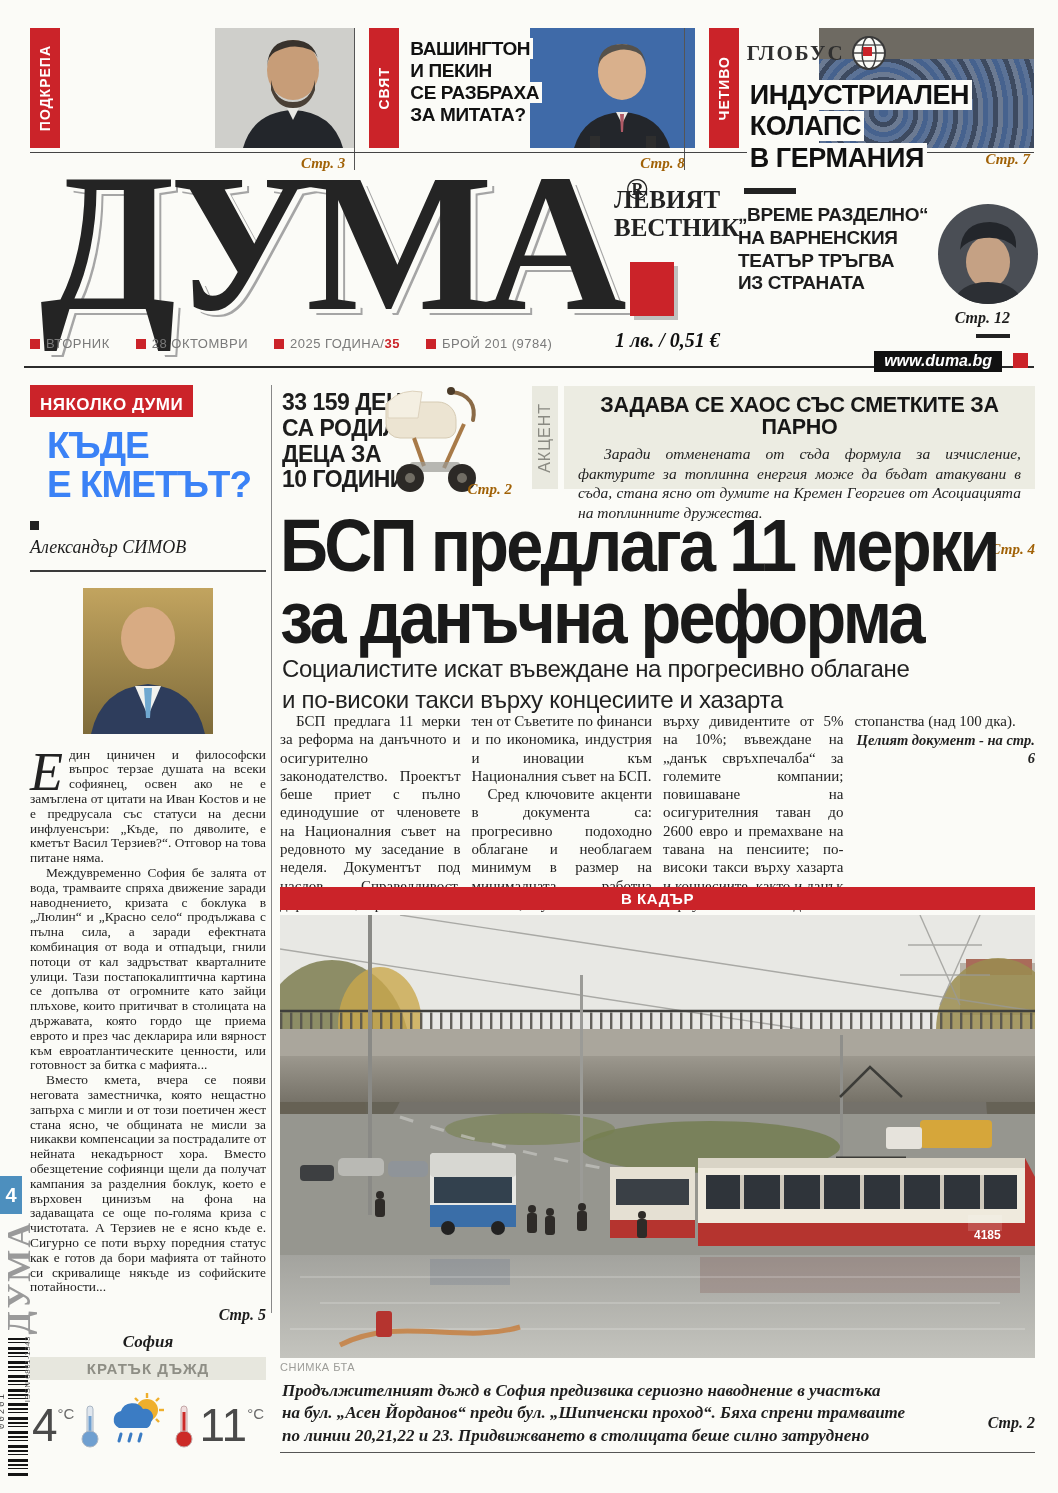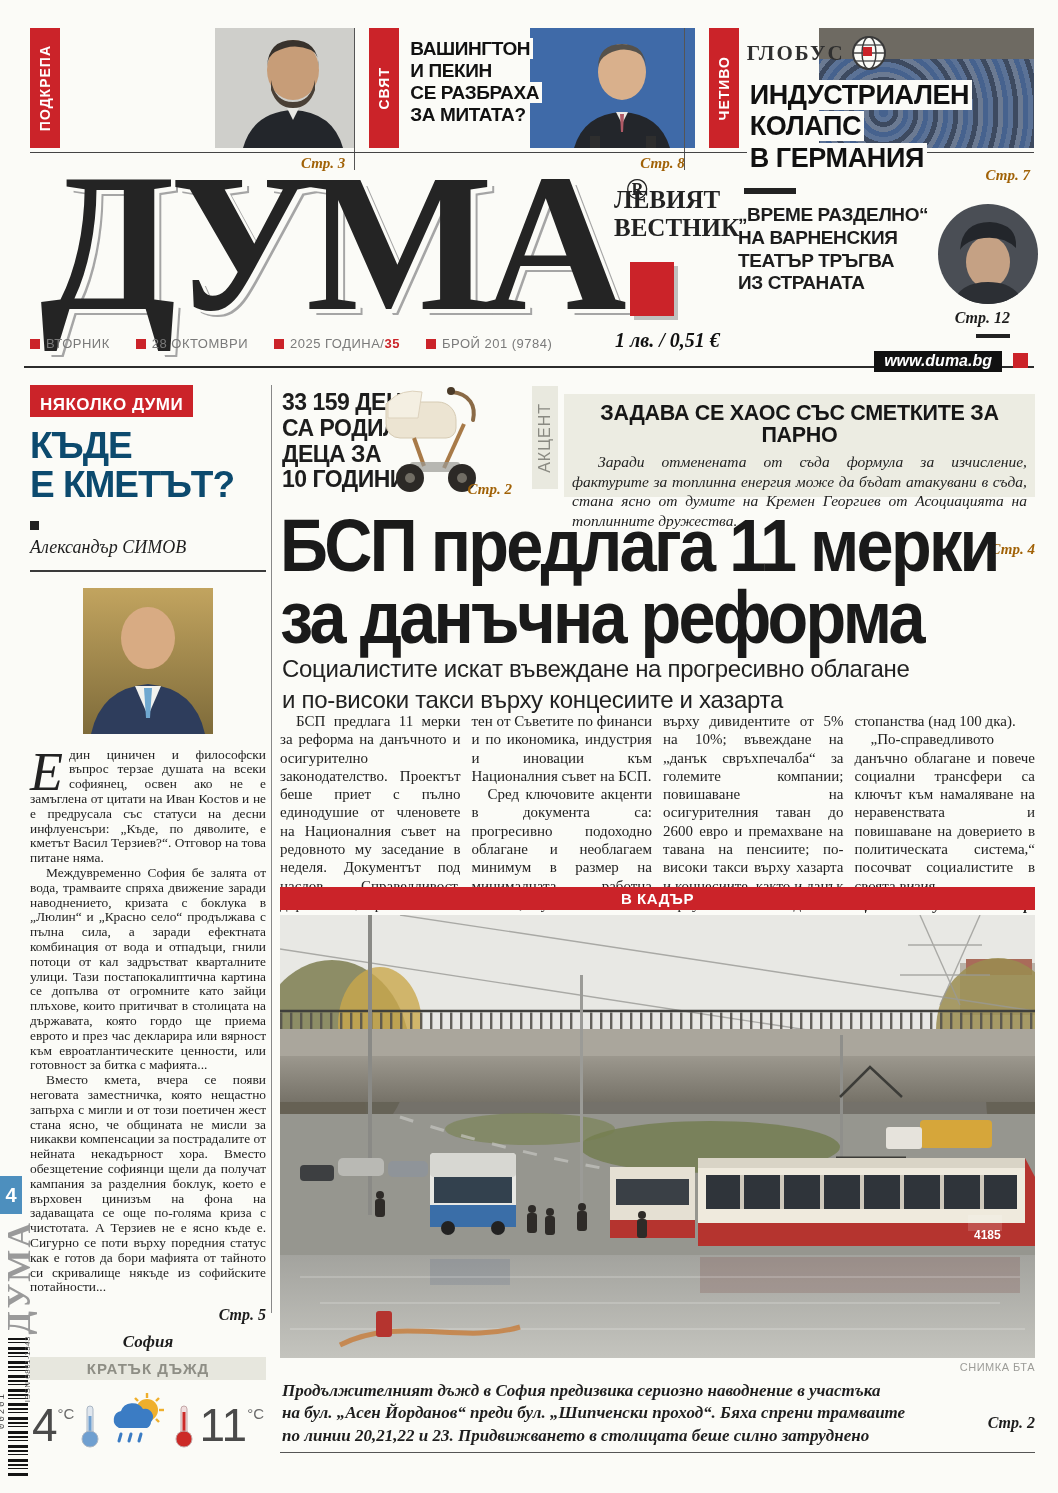--- a/index.html
+++ b/index.html
@@ -47,21 +47,21 @@
   .price{position:absolute;left:615px;top:330px;font:bold italic 20px/1 "Liberation Serif",serif;color:#111;}
   .mast-rule{position:absolute;left:24px;right:24px;top:366px;height:2px;background:#2c2c2c;}
   .site{position:absolute;right:56px;top:351px;background:#111;color:#fff;padding:2px 10px 3px;
         font:bold italic 16px/1 "Liberation Sans",sans-serif;z-index:3;}
   .site-sq{position:absolute;right:30px;top:353px;width:15px;height:15px;background:var(--red);z-index:3;}
 
   
   .leftcol{position:absolute;left:30px;top:385px;width:236px;}
   .kicker{display:inline-block;background:var(--red);color:#fff;padding:11px 10px 4px;
         font:bold 17px/1 "Liberation Sans",sans-serif;letter-spacing:.5px;}
-  .op-title{margin-top:10px;font:bold 37px/1.05 "Liberation Sans",sans-serif;letter-spacing:-1px;color:#0c4a6e;}
+  .op-title{margin-top:10px;font:bold 37px/1.05 "Liberation Sans",sans-serif;letter-spacing:-1px;color:#3b82f6;margin-left:17px;}
   .op-sq{width:9px;height:9px;background:#222;margin:16px 0 8px;}
   .op-author{font:italic 18px/1 "Liberation Serif",serif;}
   .op-rule{height:2px;background:#3a3a3a;margin:14px 0 16px;}
   .op-photo{width:130px;height:146px;margin:0 auto;overflow:hidden;}
   .op-text{margin-top:14px;font:13.4px/14.8px "Liberation Serif",serif;text-align:justify;color:#222;}
   .op-text p{margin:0;}
   .op-text p.ind{text-indent:16px;}
   .dropcap{float:left;font:italic 54px/40px "Liberation Serif",serif;padding:4px 6px 0 0;}
   .op-ref{margin-top:12px;text-align:right;font:bold italic 16px/1 "Liberation Serif",serif;}
   .vdiv{position:absolute;left:271px;top:385px;width:1px;height:928px;background:#888;}
@@ -77,21 +77,21 @@
 
   
   .demo-head{position:absolute;left:282px;top:390px;width:160px;
         font:bold 23px/1.12 "Liberation Sans",sans-serif;letter-spacing:-0.5px;}
   .stroller{position:absolute;left:372px;top:382px;}
   .demo-ref{position:absolute;left:392px;top:482px;width:120px;text-align:right;}
   .ak-label{position:absolute;left:532px;top:386px;width:26px;height:103px;background:#e9e9df;
         display:flex;align-items:center;justify-content:center;}
   .ak-label span{writing-mode:vertical-rl;transform:rotate(180deg);color:#8a8a82;
         font:16px/1 "Liberation Sans",sans-serif;letter-spacing:1px;}
-  .ak-box{position:absolute;left:564px;top:386px;width:471px;height:103px;background:#ecece2;box-sizing:border-box;padding:9px 8px;margin-top:8px;}
+  .ak-box{position:absolute;left:564px;top:386px;width:471px;height:103px;background:#ecece2;box-sizing:border-box;padding:9px 14px;}
   .ak-title{text-align:center;font:bold 21.5px/1 "Liberation Sans",sans-serif;letter-spacing:-0.3px;color:#161616;}
   .ak-text{margin-top:6px;font:italic 15.5px/1.26 "Liberation Serif",serif;text-align:justify;text-indent:26px;color:#222;}
   .ak-ref{position:absolute;left:564px;top:494px;width:471px;text-align:right;margin-top:48px;}
 
   
   .main-title{position:absolute;left:280px;top:510px;width:840px;
         font:bold 74px/0.97 "Liberation Sans",sans-serif;letter-spacing:-3px;color:#1a1a1a;
         transform:scaleX(.9);transform-origin:left top;}
   .main-sub{position:absolute;left:282px;top:654px;font:24px/1.28 "Liberation Sans",sans-serif;
         letter-spacing:-0.3px;color:#222;}
@@ -99,21 +99,21 @@
   .col{flex:1;font:15px/1.22 "Liberation Serif",serif;text-align:justify;color:#222;}
   .col p{margin:0;}
   .col p.ind{text-indent:16px;}
   .more-ref{margin-top:2px;text-align:right;font:bold italic 14.5px/1.2 "Liberation Serif",serif;}
 
   
   .kadar{position:absolute;left:280px;top:887px;width:755px;height:23px;background:var(--red);
         color:#fff;display:flex;align-items:center;justify-content:center;
         font:bold 15px/1 "Liberation Sans",sans-serif;letter-spacing:.5px;}
   .photo-main{position:absolute;left:280px;top:915px;width:755px;height:443px;background:#dcdcd8;overflow:hidden;}
-  .credit{position:absolute;left:280px;top:1362px;width:755px;text-align:right;
+  .credit{position:absolute;left:280px;top:1362px;width:755px;text-align:left;
         font:11px/1 "Liberation Sans",sans-serif;color:#9c9c98;letter-spacing:.5px;}
   .caption{position:absolute;left:282px;top:1380px;width:660px;
         font:bold italic 17px/1.32 "Liberation Serif",serif;color:#1e1e1e;}
   .cap-ref{position:absolute;left:280px;top:1415px;width:755px;text-align:right;
         font:bold italic 16px/1 "Liberation Serif",serif;}
   .bottom-rule{position:absolute;left:280px;top:1452px;width:755px;height:1px;background:#555;}
 
   
   .pagenum{position:absolute;left:0;top:1176px;width:22px;height:38px;background:#4d8fbe;color:#fff;
         display:flex;align-items:center;justify-content:center;font:bold 20px/1 "Liberation Sans",sans-serif;}
@@ -188,21 +188,21 @@
           <ellipse cx="20" cy="19" rx="7" ry="16" fill="none" stroke="#3a3a3a" stroke-width="1.4"></ellipse>
           <line x1="4" y1="19" x2="36" y2="19" stroke="#3a3a3a" stroke-width="1.4"></line>
           <line x1="6" y1="11" x2="34" y2="11" stroke="#3a3a3a" stroke-width="1.2"></line>
           <line x1="6" y1="27" x2="34" y2="27" stroke="#3a3a3a" stroke-width="1.2"></line>
           <rect x="14" y="13" width="9" height="9" fill="#cb2329"></rect>
         </svg>
       </div>
       <div class="t-headline pre" style="top:52px;font-size:27px;"><span>ИНДУСТРИАЛЕН
 КОЛАПС
 В ГЕРМАНИЯ</span></div>
-      <div class="pref abs" style="right:4px;top:140px;margin-left:25px;">Стр. 7</div>
+      <div class="pref abs" style="right:4px;top:124px;margin-left:25px;">Стр. 7</div>
     </div>
   </div>
   <div class="teaser-sep" style="left:354px;"></div>
   <div class="teaser-sep" style="left:684px;"></div>
   <div class="teaser-rule"></div>
 
   <div class="mast-title"><span>ДУМА</span><span class="mast-reg">®</span></div>
   <div class="mast-square"></div>
   <div class="tagline pre">ЛЕВИЯТ
 ВЕСТНИК</div>
@@ -352,21 +352,20 @@
     </div>
     <div class="col">
       <p>тен от Съветите по финанси и по икономика, индустрия и иновации към Националния съвет на БСП.</p>
       <p class="ind">Сред ключовите акценти в документа са: прогресивно подоходно облагане и необлагаем минимум в размер на минималната работна заплата; увеличаване на данъка</p>
     </div>
     <div class="col">
       <p>върху дивидентите от 5% на 10%; въвеждане на „данък свръхпечалба“ за големите компании; повишаване на осигурителния таван до 2600 евро и премахване на тавана на пенсиите; по-високи такси върху хазарта и концесиите, както и данък върху големите земеделски</p>
     </div>
     <div class="col">
       <p>стопанства (над 100 дка).</p>
-      <p class="ind">„По-справедливото данъчно облагане и повече социални трансфери са ключът към намаляване на неравенствата и повишаване на доверието в политическата система,“ посочват социалистите в своята визия.</p>
       <div class="more-ref">Целият документ - на стр. 6</div>
     </div>
   </div>
 
   <div class="kadar">В КАДЪР</div>
 
   <div class="photo-main">
     <svg width="755" height="443" viewBox="0 0 755 443">
       <defs>
         <linearGradient id="gbeam" x1="0" y1="0" x2="0" y2="1">

